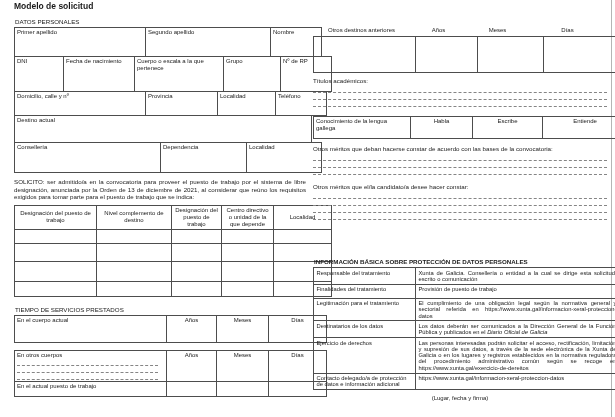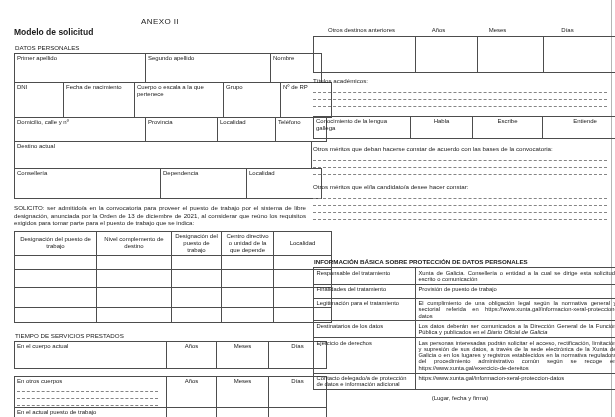--- a/index.html
+++ b/index.html
@@ -35,21 +35,20 @@
   .lugar{font-size:6px;text-align:center;margin-top:5px;}
 </style>
 </head>
 <body>
 
 <div class="page">
   <div class="scan-edge"></div>
 
   <div class="col col-left">
 
-    <div class="t1">ANEXO II</div>
     <div class="t2">Modelo de solicitud</div>
 
     <div class="sec-label">DATOS PERSONALES</div>
 
     <table class="w-left">
       <tbody>
           <tr>
         <td style="width:126px;height:26px">Primer apellido</td>
         <td style="width:120px">Segundo apellido</td>
         <td style="width:46px">Nombre</td>

